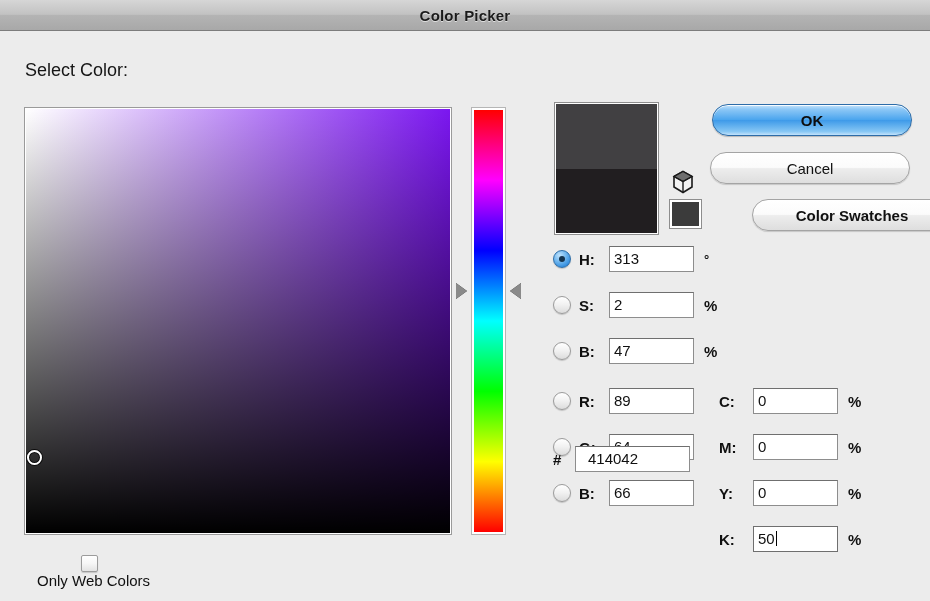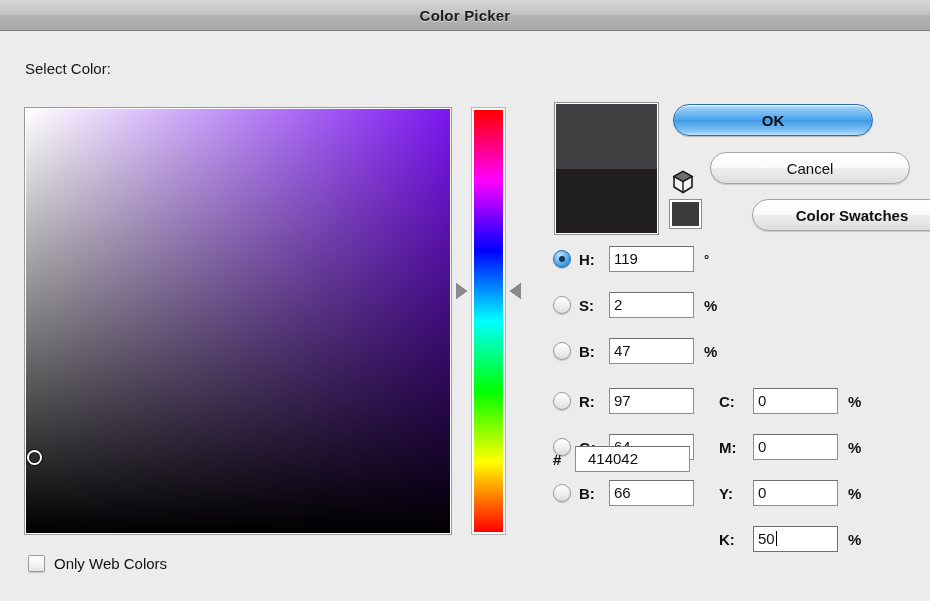--- a/index.html
+++ b/index.html
@@ -34,21 +34,21 @@
 
   
   #body-area {
     position: absolute; left: 0; top: 32px;
     width: 930px; height: 569px;
     background: #ececec;
   }
 
   #select-color-label {
     position: absolute; left: 25px; top: 28px;
-    font-size: 15px; color: #151515; font-weight: normal;
+    font-size: 18px; color: #151515; font-weight: normal;
   }
 
   
   #sb-field-wrap {
     position: absolute; left: 24px; top: 75px;
     width: 428px; height: 428px;
     border: 1px solid #9a9a9a;
     background: #fff;
     box-shadow: inset 0 0 0 1px #ffffff;
   }
@@ -133,21 +133,21 @@
     position: absolute;
     width: 200px; height: 32px;
     border-radius: 16px;
     font-size: 15px;
     font-family: "Liberation Sans", sans-serif;
     display: flex; align-items: center; justify-content: center;
     cursor: pointer;
     user-select: none;
   }
   #btn-ok {
-    left: 673px; top: 72px;
+    left: 712px; top: 72px;
     background: linear-gradient(to bottom, #c7e4fb 0%, #8ec8f6 14%, #4ba5ee 49%, #3e9ae9 51%, #85c6f4 88%, #c2e2fb 100%);
     border: 1px solid #2d6ca8;
     color: #0d0d0d;
     font-weight: bold;
     box-shadow: inset 0 1px 0 rgba(255,255,255,0.85), 0 1px 1px rgba(0,0,0,0.22);
   }
   #btn-cancel, #btn-swatches {
     background: linear-gradient(to bottom, #ffffff 0%, #fbfbfb 48%, #ededed 52%, #dedede 100%);
     border: 1px solid #a4a4a4;
     color: #111111;
@@ -229,20 +229,21 @@
     background: #fff;
     font-size: 15px; color: #101010;
     padding: 0 12px; line-height: 24px;
   }
 
   
   #webcolors-row {
     position: absolute; left: 28px; top: 523px;
     display: flex; align-items: center;
     cursor: pointer;
+    flex-direction: column;
   }
   #webcolors-box {
     width: 17px; height: 17px;
     border: 1px solid #9c9c9c;
     border-radius: 2px;
     background: linear-gradient(to bottom, #ffffff 0%, #f6f6f6 50%, #e3e3e3 100%);
     box-shadow: 0 1px 1px rgba(0,0,0,0.16);
   }
   #webcolors-label {
     margin-left: 9px;
@@ -296,42 +297,42 @@
     <div class="btn" id="btn-cancel">
       <span>Cancel</span>
     </div>
     <div class="btn" id="btn-swatches">
       <span>Color Swatches</span>
     </div>
 
     <div class="field-row" id="row-h" style="left:553px; top:213px;">
       <span class="radio selected"></span>
       <span class="chan-label">H:</span>
-      <span class="num-input">119</span>
+      <span class="num-input">313</span>
       <span class="unit deg">°</span>
     </div>
 
     <div class="field-row" id="row-s" style="left:553px; top:259px;">
       <span class="radio"></span>
       <span class="chan-label">S:</span>
       <span class="num-input">2</span>
       <span class="unit">%</span>
     </div>
 
     <div class="field-row" id="row-b" style="left:553px; top:305px;">
       <span class="radio"></span>
       <span class="chan-label">B:</span>
       <span class="num-input">47</span>
       <span class="unit">%</span>
     </div>
 
     <div class="field-row" id="row-r" style="left:553px; top:355px;">
       <span class="radio"></span>
       <span class="chan-label">R:</span>
-      <span class="num-input">97</span>
+      <span class="num-input">89</span>
     </div>
 
     <div class="field-row" id="row-g" style="left:553px; top:401px;">
       <span class="radio"></span>
       <span class="chan-label">G:</span>
       <span class="num-input">64</span>
     </div>
 
     <div class="field-row" id="row-b2" style="left:553px; top:447px;">
       <span class="radio"></span>

